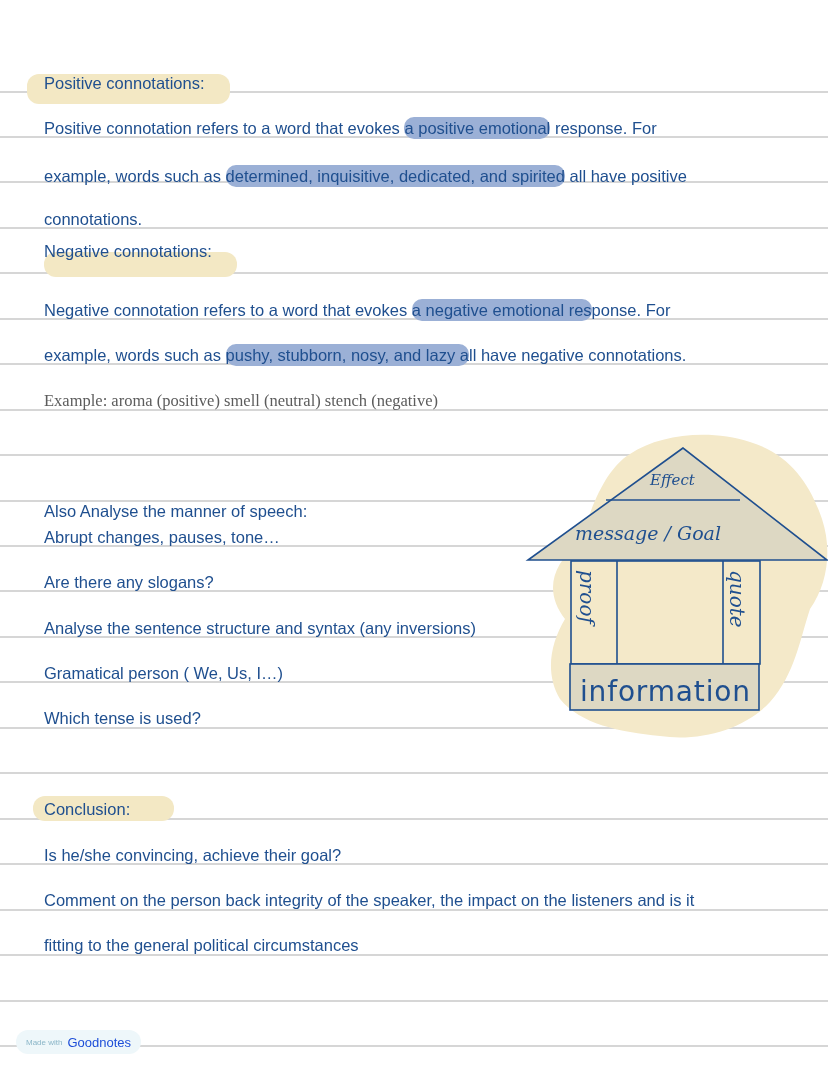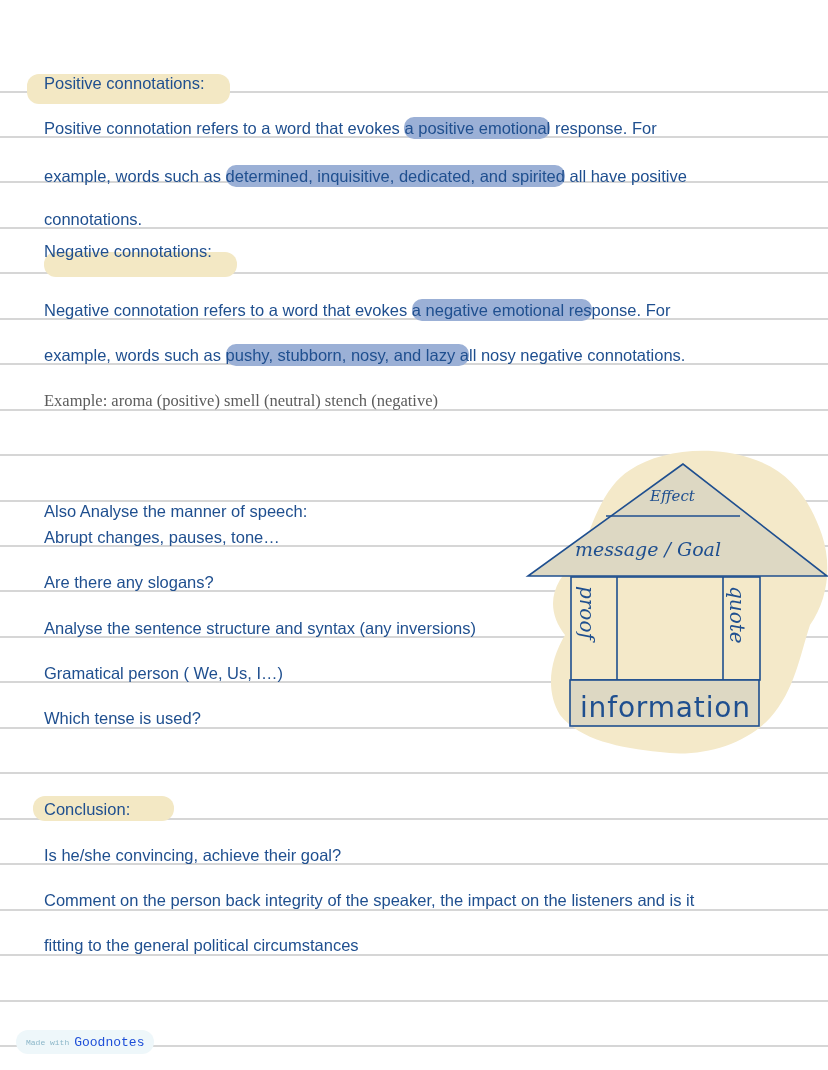--- a/index.html
+++ b/index.html
@@ -16,24 +16,24 @@
       position: absolute; left: 44px; font-size: 16.5px; color: #1f4f8f;
       white-space: nowrap; line-height: 20px;
     }
     .line.gray { color: #5c5c5c; font-family: Liberation Serif, serif; }
     .hl-yellow {
       position: absolute; background: #f3e8c4; border-radius: 12px;
     }
     .hl-blue {
       background: #9bb0d6; border-radius: 10px; padding: 2px 0;
     }
-    .diagram { position: absolute; left: 510px; top: 440px; width: 318px; height: 320px; }
+    .diagram { position: absolute; left: 510px; top: 424px; width: 318px; height: 320px; }
     .footer-badge {
       position: absolute; left: 16px; top: 1030px; height: 24px; padding: 0 10px;
-      background: #eef7fa; border-radius: 12px; display: flex; align-items: center; gap: 5px; font-family: Liberation Mono, monospace;
+      background: #eef7fa; border-radius: 12px; display: flex; align-items: center; gap: 5px;
     }
     .footer-badge .small { font-size: 8px; color: #8bb6c8; }
     .footer-badge .brand { font-size: 13px; color: #1d4ed8; }
   </style>
 </head>
 <body>
 
 <div>
   <div class="rule" style="top:91px"></div>
   <div class="rule" style="top:136px"></div>
@@ -70,21 +70,21 @@
 <div class="line" style="top:166px">
   <span>example, words such as </span><span class="hl-blue">determined, inquisitive, dedicated, and spirited</span><span> all have positive</span>
 </div>
 <div class="line" style="top:209px">connotations.</div>
 
 <div class="line" style="top:241px">Negative connotations:</div>
 <div class="line" style="top:300px">
   <span>Negative connotation refers to a word that evokes </span><span class="hl-blue">a negative emotional res</span><span>ponse. For</span>
 </div>
 <div class="line" style="top:345px">
-  <span>example, words such as </span><span class="hl-blue">pushy, stubborn, nosy, and lazy a</span><span>ll nosy negative connotations.</span>
+  <span>example, words such as </span><span class="hl-blue">pushy, stubborn, nosy, and lazy a</span><span>ll have negative connotations.</span>
 </div>
 <div class="line gray" style="top:391px">Example: aroma (positive) smell (neutral) stench (negative)</div>
 
 <div class="line" style="top:501px">Also Analyse the manner of speech:</div>
 <div class="line" style="top:527px">Abrupt changes, pauses, tone…</div>
 <div class="line" style="top:572px">Are there any slogans?</div>
 <div class="line" style="top:618px">Analyse the sentence structure and syntax (any inversions)</div>
 <div class="line" style="top:663px">Gramatical person ( We, Us, I…)</div>
 <div class="line" style="top:708px">Which tense is used?</div>
 

